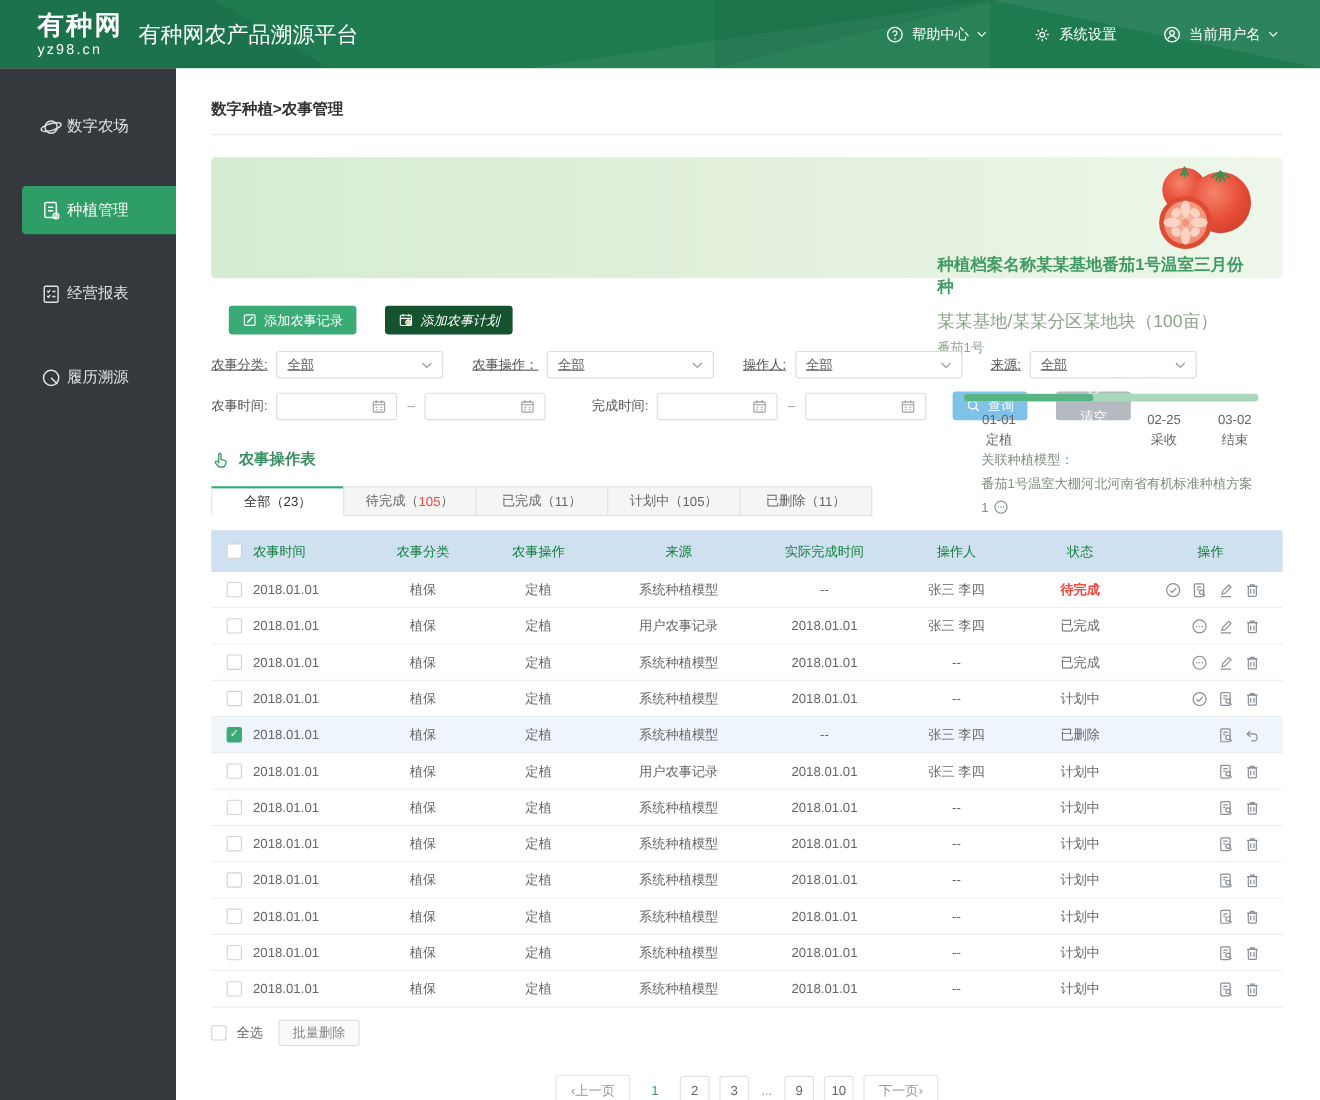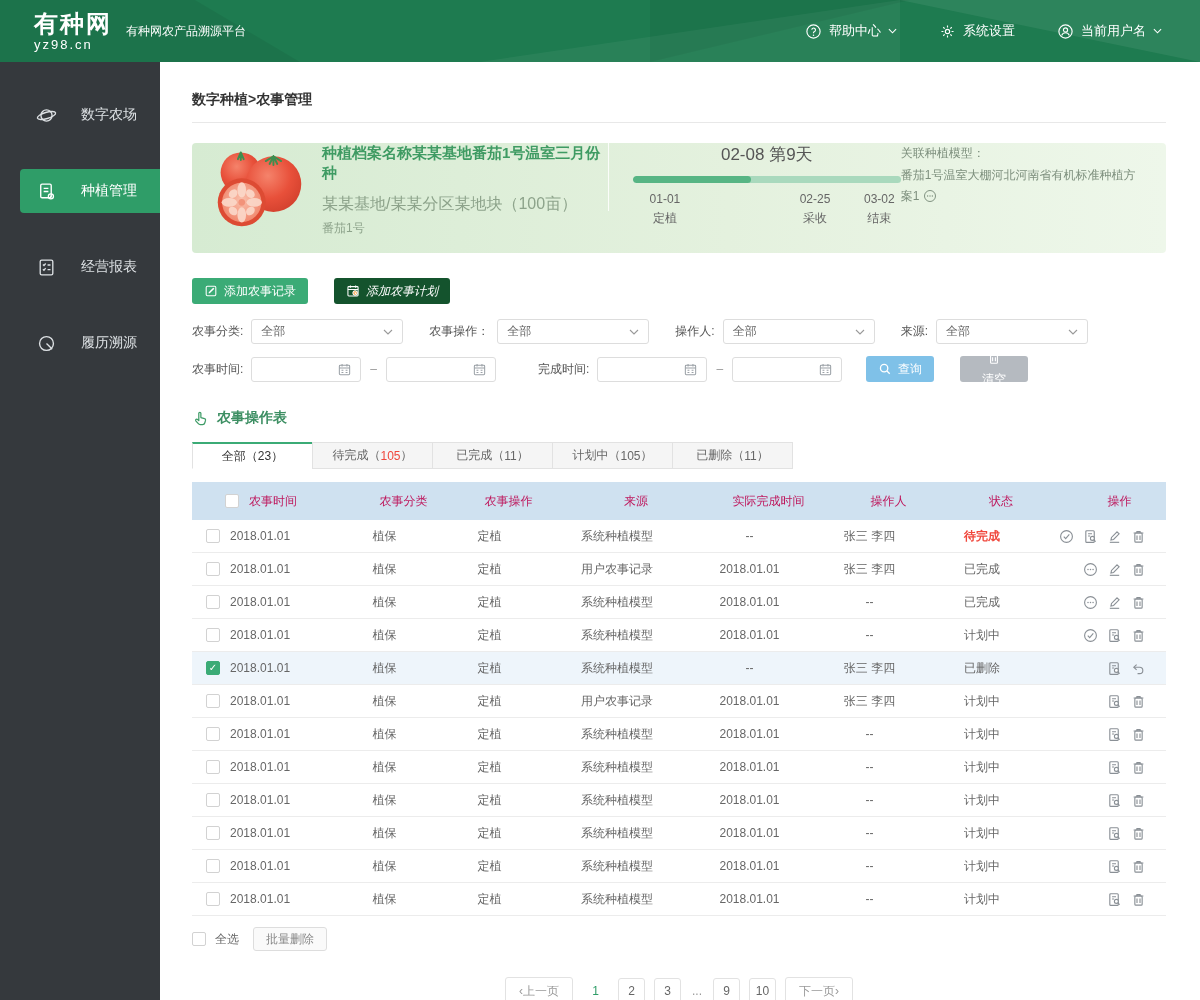--- a/index.html
+++ b/index.html
@@ -10,37 +10,37 @@
   
   .header { position:absolute; top:0; left:0; width:1200px; height:62px; background:#1e7b50; display:flex; align-items:center; overflow:hidden; z-index:5; }
   .hshape { position:absolute; top:0; height:62px; pointer-events:none; }
   .hshape.s1 { left:480px; width:420px; background:rgba(255,255,255,0.05); clip-path:polygon(100% 0,0 100%,100% 100%); }
   .hshape.s2 { left:900px; width:300px; background:rgba(255,255,255,0.07); clip-path:polygon(0 0,100% 100%,100% 0); }
   .hshape.s3 { left:0; width:300px; background:rgba(0,0,0,0.06); clip-path:polygon(0 0,65% 0,100% 100%,0 100%); }
   .hshape.s4 { left:650px; width:260px; background:rgba(0,0,0,0.05); clip-path:polygon(0 100%,100% 0,0 0); }
   .logo { margin-left:34px; color:#fff; position:relative; line-height:1; }
   .logo-main { font-size:24px; font-weight:bold; letter-spacing:2px; }
   .logo-sub { font-size:13px; letter-spacing:2px; margin-top:2px; }
-  .app-title { color:#fff; font-size:12px; margin-left:14px; position:relative; }
+  .app-title { color:#fff; font-size:20px; margin-left:14px; position:relative; }
   .header-menu { margin-left:auto; margin-right:38px; display:flex; align-items:center; gap:42px; position:relative; }
   .menu-item { display:flex; align-items:center; gap:7px; color:#fff; font-size:13px; cursor:pointer; }
   .menu-item .icon svg { display:block; }
 
   
   .sidebar { position:absolute; top:62px; left:0; width:160px; height:938px; background:#35393d; padding-top:31px; }
-  .side-item { display:flex; align-items:center; gap:24px; height:44px; padding-left:36px; margin-bottom:32px; color:#dde1e4; font-size:14px; cursor:pointer; }
+  .side-item { display:flex; align-items:center; gap:4px; height:44px; padding-left:36px; margin-bottom:32px; color:#dde1e4; font-size:14px; cursor:pointer; }
   .side-item.active { background:#2f9d68; border-radius:4px 0 0 4px; margin-left:20px; padding-left:16px; color:#fff; }
   .side-item .icon svg { display:block; }
 
   
   .main { position:absolute; top:62px; left:160px; width:1040px; height:938px; background:#fff; padding:0 34px 0 32px; }
   .breadcrumb { padding:29px 0 13px; font-size:14px; font-weight:bold; color:#333; border-bottom:1px solid #e8e8e8; }
 
   
-  .card { margin-top:20px; height:110px; border-radius:4px; background:linear-gradient(90deg,#d6ebd2 0%,#e4f1de 55%,#eef7ea 100%); display:flex; align-items:flex-start; padding:0 22px 0 20px; }
+  .card { margin-top:20px; height:110px; border-radius:4px; background:linear-gradient(90deg,#d6ebd2 0%,#e4f1de 55%,#eef7ea 100%); display:flex; align-items:flex-end; padding:0 22px 0 20px;flex-direction:column; }
   .tomato { width:96px; height:88px; flex:0 0 auto; }
   .card-info { margin-left:14px; width:292px; }
   .card-title { color:#3f9b63; font-size:15px; font-weight:bold; line-height:1.3; }
   .card-loc { color:#8da38b; font-size:16px; margin-top:12px; }
   .card-variety { color:#8da38b; font-size:12px; margin-top:5px; }
   .card-divider { width:1px; height:68px; background:rgba(255,255,255,0.85); margin:0 4px; }
   .timeline { width:268px; margin-left:20px; flex:0 0 auto; }
   .tl-current { text-align:center; color:#555; font-size:17px; }
   .tl-bar { height:7px; border-radius:4px; background:#a9d9bd; margin-top:10px; position:relative; overflow:hidden; }
   .tl-fill { height:100%; background:#57b584; border-radius:4px; }
@@ -48,26 +48,26 @@
   .tl-mark { position:absolute; transform:translateX(-50%); text-align:center; font-size:12px; color:#666; line-height:1.55; white-space:nowrap; }
   .tl-mark:nth-child(1){ left:12%; }
   .tl-mark:nth-child(2){ left:68%; }
   .tl-mark:nth-child(3){ left:92%; }
   .card-model { margin-left:auto; width:252px; font-size:12px; color:#7d8f7d; line-height:1.8; }
   .card-model .icon { display:inline-block; vertical-align:-3px; margin-left:4px; color:#7d8f7d; }
 
   
   .action-btns { margin-top:25px; display:flex; gap:26px; }
   .btn { border:none; height:26px; padding:0 12px; border-radius:3px; color:#fff; font-size:12px; display:flex; align-items:center; gap:6px; cursor:pointer; font-family:inherit; }
-  .btn-green { background:#3bab76; }
+  .btn-green { background:#3bab76;margin-left:16px; }
   .btn-orange { background:#14532d;font-style:italic; }
   .btn .icon svg { display:block; }
 
   
-  .filter-row1 { margin-top:15px; display:flex; align-items:center; font-size:12px; color:#555; }
+  .filter-row1 { margin-top:15px; display:flex; align-items:center; font-size:12px; color:#555;text-decoration:underline; }
   .filter-group { display:flex; align-items:center; margin-right:26px; }
   .filter-group .flabel { margin-right:8px; white-space:nowrap; }
   .select { width:152px; height:25px; border:1px solid #ddd; border-radius:3px; background:#fff; display:flex; align-items:center; justify-content:space-between; padding:0 9px; color:#666; cursor:pointer; }
   .select .icon { color:#999; }
   .filter-row2 { margin-top:12px; display:flex; align-items:center; font-size:12px; color:#555; }
   .date-input { width:110px; height:25px; border:1px solid #ddd; border-radius:3px; background:#fff; display:flex; align-items:center; justify-content:flex-end; padding:0 8px; color:#aaa; cursor:text; }
   .dash { margin:0 9px; color:#999; }
   .range-label { margin-right:8px; white-space:nowrap; }
   .range-gap { width:42px; }
   .btn-query { background:#7fc1e8; margin-left:24px; width:68px; justify-content:center;text-align:center; }
@@ -76,21 +76,21 @@
   
   .section-title { margin-top:27px; display:flex; align-items:center; gap:8px; font-size:14px; font-weight:bold; color:#3d8f63; }
   .tabs { margin-top:15px; display:flex; }
   .tab { min-width:121px; height:27px; background:#f5f5f5; border:1px solid #e2e2e2; margin-left:-1px; display:flex; align-items:center; justify-content:center; font-size:12px; color:#666; cursor:pointer; }
   .tab:first-child { margin-left:0; }
   .tab.active { background:#fff; border-top:2px solid #3bab76; border-bottom-color:#fff; color:#333; }
   .tab .red { color:#f0473c; }
 
   
   .table { margin-top:13px; }
-  .thead { display:flex; align-items:center; height:38px; background:#cfe1f0; font-size:12px; color:#be185d;padding-left:19px; }
+  .thead { display:flex; align-items:center; height:38px; background:#cfe1f0; font-size:12px; color:#15803d; }
   .trow { display:flex; align-items:center; height:33px; border-bottom:1px solid #ececec; font-size:12px; color:#666; background:#fff; }
   .trow.selected { background:#eef5fb; }
   .tc { text-align:center; }
   .c1 { flex:0 0 145px; display:flex; align-items:center; padding-left:14px; }
   .c2 { flex:0 0 95px; }
   .c3 { flex:0 0 115px; }
   .c4 { flex:0 0 140px; }
   .c5 { flex:0 0 125px; }
   .c6 { flex:0 0 115px; }
   .c7 { flex:0 0 110px; }

